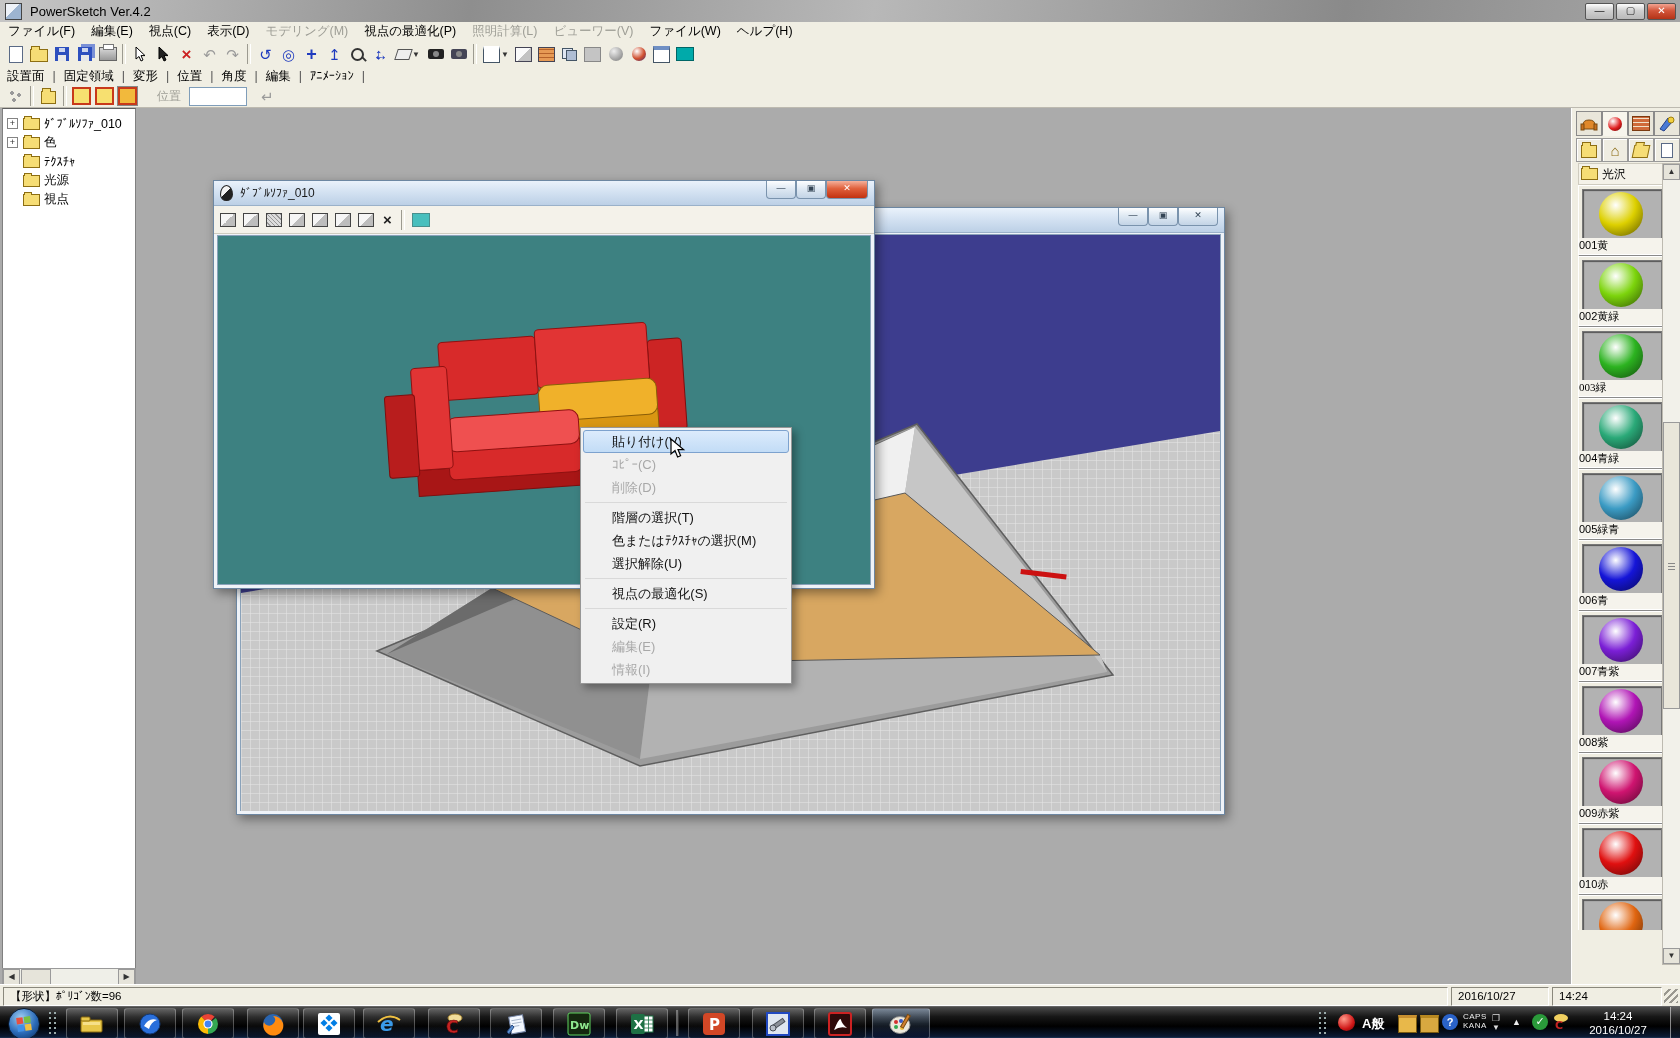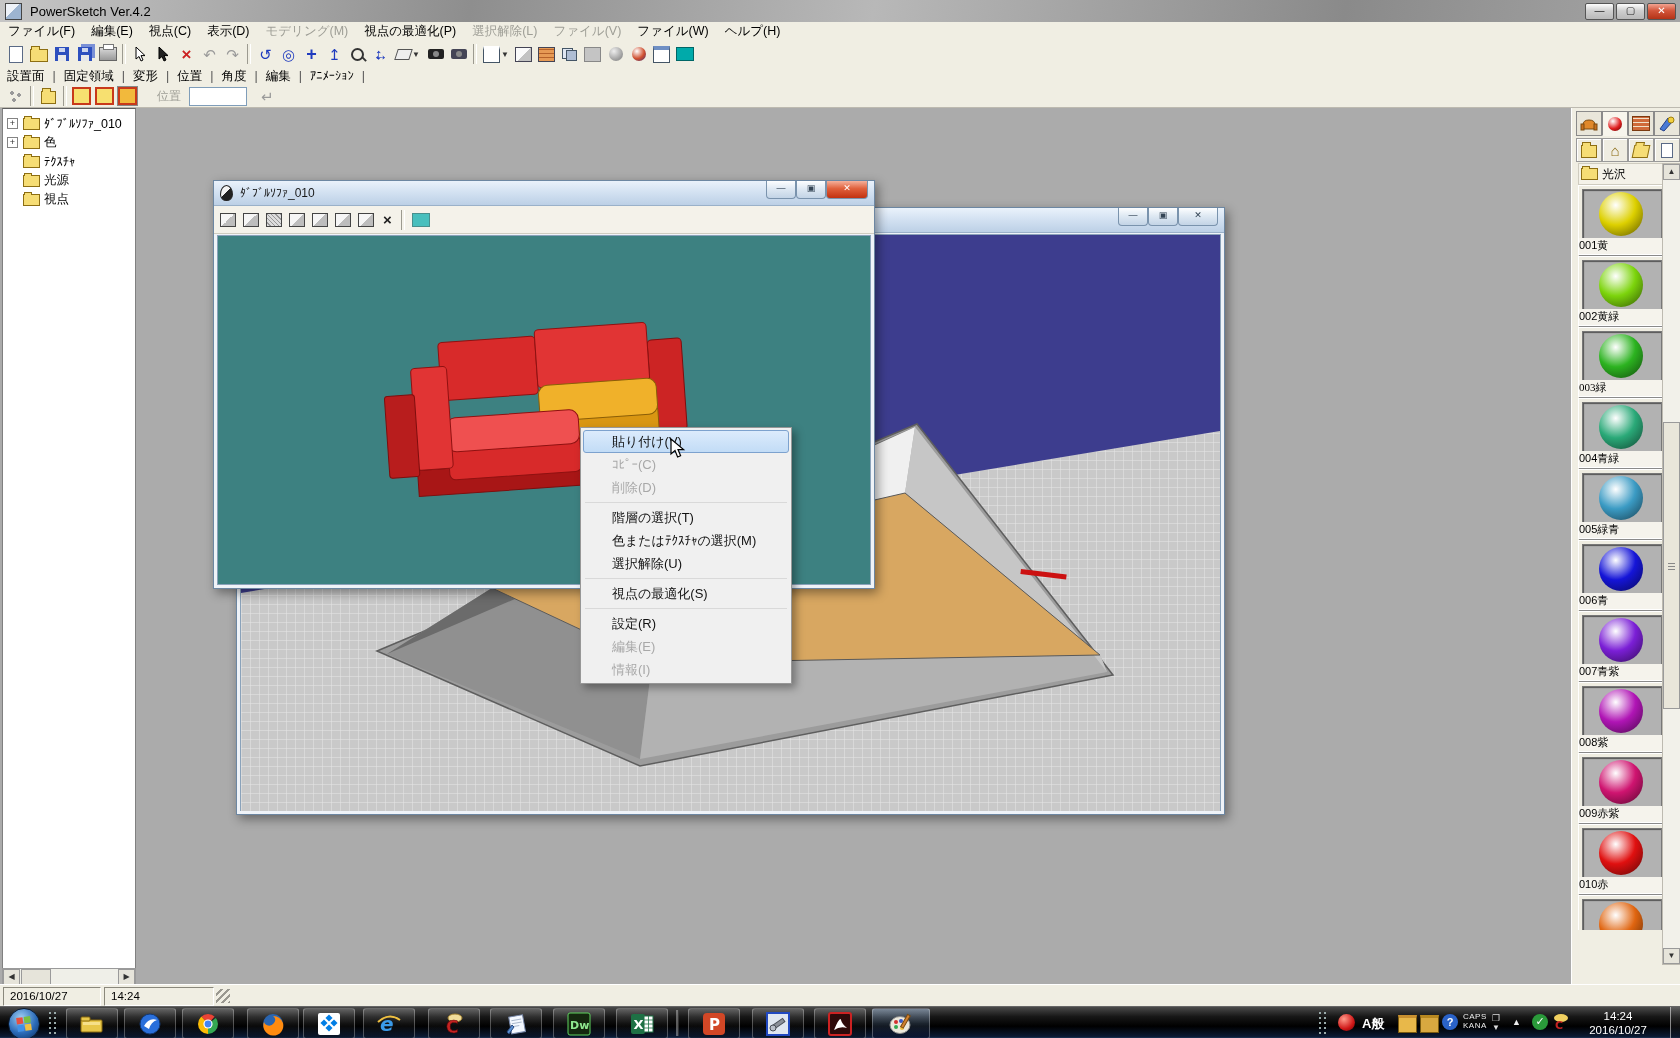--- a/index.html
+++ b/index.html
@@ -139,22 +139,22 @@
     </div>
   </div>
 
   <div class="abs" id="menubar">
     <span class="menu-item">ファイル(F)</span>
     <span class="menu-item">編集(E)</span>
     <span class="menu-item">視点(C)</span>
     <span class="menu-item">表示(D)</span>
     <span class="menu-item disabled">モデリング(M)</span>
     <span class="menu-item">視点の最適化(P)</span>
-    <span class="menu-item disabled">選択解除(L)</span>
-    <span class="menu-item disabled">ファイル(V)</span>
+    <span class="menu-item disabled">照明計算(L)</span>
+    <span class="menu-item disabled">ビューワー(V)</span>
     <span class="menu-item">ファイル(W)</span>
     <span class="menu-item">ヘルプ(H)</span>
   </div>
 
   <div class="abs toolbar" id="toolbar1">
     <div style="width:4px"></div>
     <div class="tbtn">
         <div class="ic-page"></div>
       </div>
     <div class="tbtn">
@@ -528,20 +528,21 @@
     <div id="pal-scroll">
       <div class="sbtn" style="width:15px;">▲</div>
       <div class="vthumb">
           <div class="grip3"></div>
         </div>
       <div class="sbtn" style="width:15px;position:absolute;bottom:0;">▼</div>
     </div>
   </div>
 
   <div class="abs" id="statusbar">
+    <div class="scell" style="flex:1;max-width:1445px;">【形状】ﾎﾟﾘｺﾞﾝ数=96</div>
     <div class="scell" style="width:84px;">2016/10/27</div>
     <div class="scell" style="width:96px;">14:24</div>
     <div style="width:14px;height:14px;margin:0 2px 0 2px;background:repeating-linear-gradient(135deg,transparent 0 3px,#9a9890 3px 5px);"></div>
   </div>
 
   <div class="abs" id="taskbar">
 
     <div style="position:absolute;left:8px;top:1px;width:30px;height:30px;border-radius:50%;
          background:radial-gradient(circle at 40% 30%,#9fd0f5,#2a6ab8 55%,#0b2a55);border:1px solid #0a1a30;
          display:flex;align-items:center;justify-content:center;">

